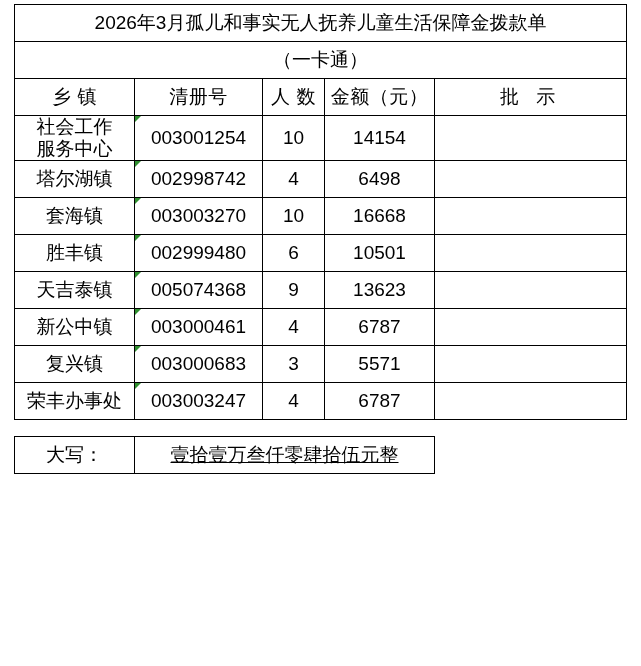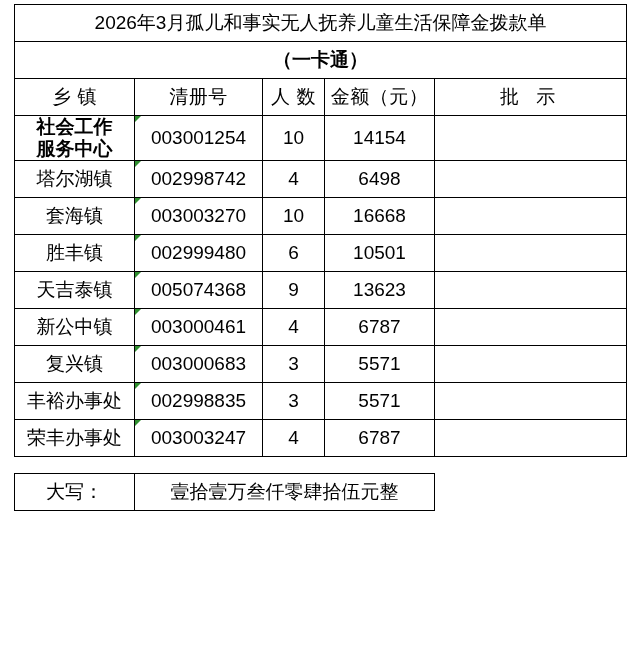--- a/index.html
+++ b/index.html
@@ -42,40 +42,38 @@
     font-weight: normal;
     text-align: center;
     height: 30px;
     padding: 1px 4px 1px 4px;
   }
   .subtitle-cell {
     font-size: 22px;
     text-align: right;
     height: 30px;
     padding: 1px 8px 1px 4px;
-    font-weight: bold;
   }
   
   .hdr {
     font-size: 20px;
     height: 36px;
     letter-spacing: 0.5px;
   }
   .hdr-spread {
     letter-spacing: 6px;
     padding-left: 6px;
   }
   .town {
     font-size: 20px;
   }
   .town-two {
     font-size: 20px;
     line-height: 1.25;
     padding: 2px 0;
-    font-weight: bold;
   }
   .num {
     font-size: 20px;
   }
   .tall {
     height: 56px;
   }
   .total-label {
     font-size: 20px;
   }
@@ -87,20 +85,21 @@
     height: 48px;
   }
   .upper-label {
     font-size: 21px;
     text-align: center;
   }
   .upper-value {
     font-size: 21px;
     text-align: left;
     padding-left: 14px;
+    text-decoration: underline;
   }
   .marker {
     position: relative;
   }
   .marker::before {
     content: "";
     position: absolute;
     top: 0;
     left: 0;
     width: 0;
@@ -194,27 +193,20 @@
 
       <tr>
         <td class="town">复兴镇</td>
         <td class="num marker">003000683</td>
         <td class="num">3</td>
         <td class="num">5571</td>
         <td class="blank-remark"></td>
       </tr>
 
 
-      <tr>
-        <td class="town">丰裕办事处</td>
-        <td class="num marker">002998835</td>
-        <td class="num">3</td>
-        <td class="num">5571</td>
-        <td class="blank-remark"></td>
-      </tr>
 
       <tr>
         <td class="town">荣丰办事处</td>
         <td class="num marker">003003247</td>
         <td class="num">4</td>
         <td class="num">6787</td>
         <td class="blank-remark"></td>
       </tr>
 
 

